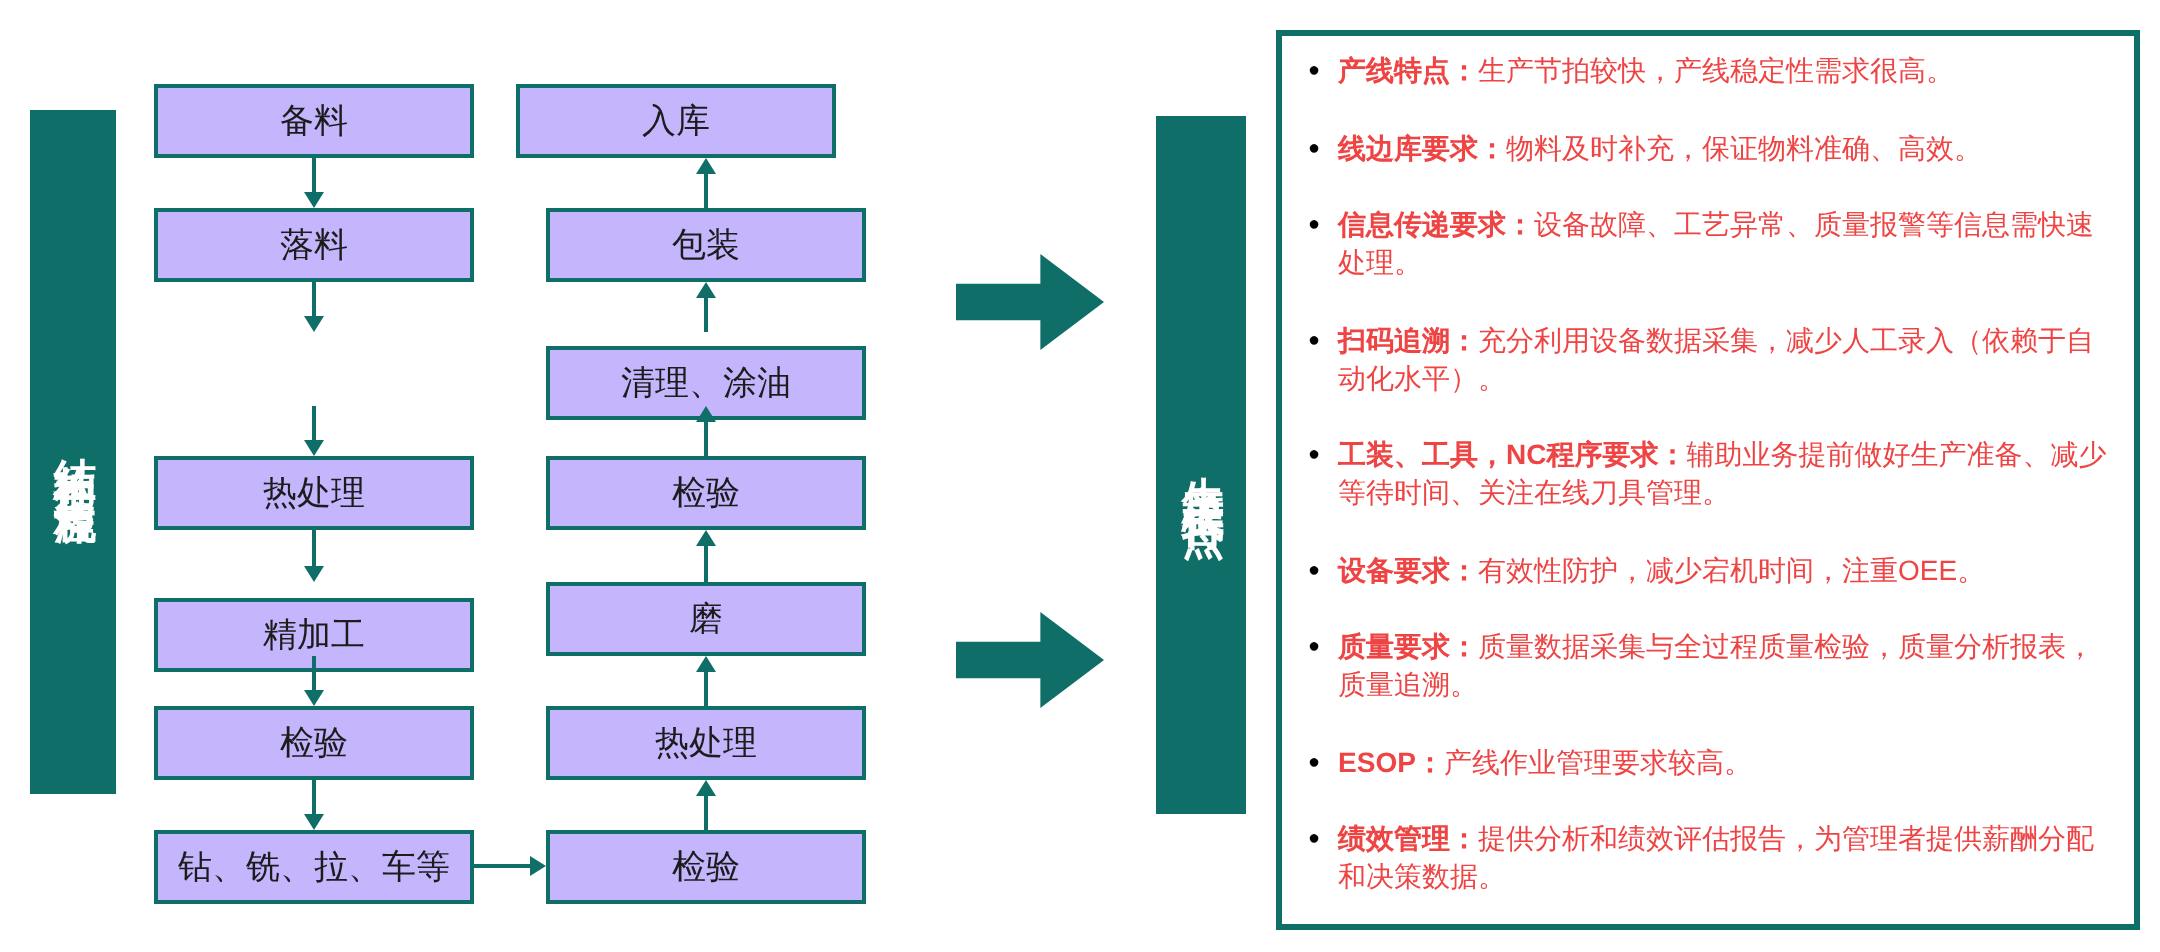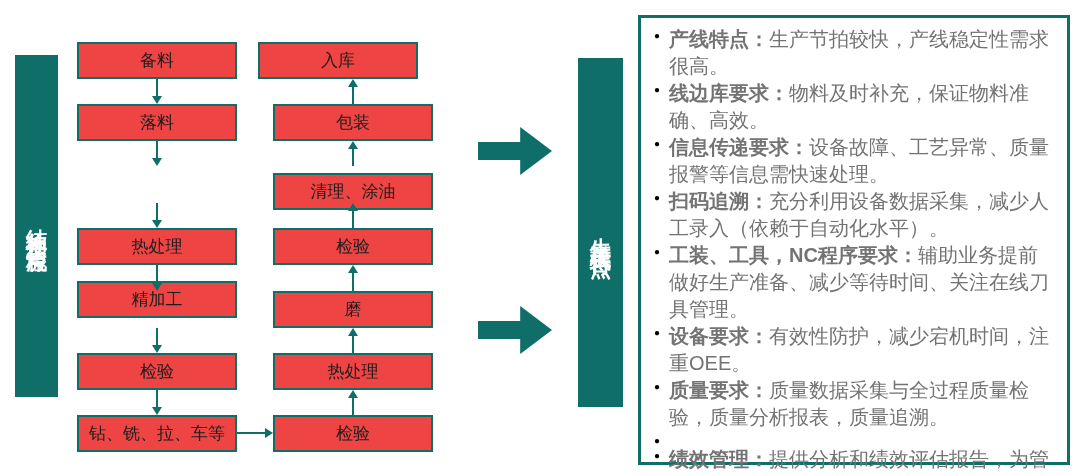--- a/index.html
+++ b/index.html
@@ -27,21 +27,21 @@
     letter-spacing: 4px;
   }
   .vbar.left  { left: 15px;  top: 55px; width: 43px; height: 342px; }
   .vbar.right { left: 578px; top: 58px; width: 45px; height: 349px; }
 
   
   .flow-box {
     position: absolute;
     width: 160px;
     height: 37px;
-    background: #ef4444;
+    background: #c4b5fd;
     border: 2px solid #0f6e67;
     box-sizing: border-box;
     display: flex;
     align-items: center;
     justify-content: center;
     font-size: 17px;
     color: #1c1c1c;
     white-space: nowrap;
   }
 
@@ -108,23 +108,23 @@
   }
   .bullet-item { display: flex; align-items: flex-start; }
   .bullet-dot {
     font-size: 10px;
     line-height: 1;
     margin: 5px 9px 0 3px;
     color: #000000;
     flex: 0 0 auto;
   }
   .bullet-text {
-    font-size: 20px;
+    font-size: 14px;
     line-height: 1.35;
-    color: #737373;
+    color: #ef4444;
   }
   .bullet-text b { font-weight: bold; }
 </style>
 </head>
 <body>
 
 <div class="canvas">
 
   <div class="vbar left">
     <span>结构件工艺流程</span>
@@ -132,21 +132,21 @@
 
   <div class="flow-box" style="left:77px; top:42px;">
       <span>备料</span>
     </div>
   <div class="flow-box" style="left:77px; top:104px;">
       <span>落料</span>
     </div>
   <div class="flow-box" style="left:77px; top:228px;">
       <span>热处理</span>
     </div>
-  <div class="flow-box" style="left:77px; top:281px;font-family:Liberation Mono, monospace;">
+  <div class="flow-box" style="left:77px; top:299px;font-family:Liberation Mono, monospace;">
       <span>精加工</span>
     </div>
   <div class="flow-box" style="left:77px; top:353px;">
       <span>检验</span>
     </div>
   <div class="flow-box" style="left:77px; top:415px;">
       <span>钻、铣、拉、车等</span>
     </div>
 
   <div class="vconn" style="left:151px; top:79px;  height:25px;">
@@ -257,20 +257,21 @@
     <div class="bullet-item">
         <span class="bullet-dot">●</span>
         <span class="bullet-text"><b>设备要求：</b><span>有效性防护，减少宕机时间，注重OEE。</span></span>
       </div>
     <div class="bullet-item">
         <span class="bullet-dot">●</span>
         <span class="bullet-text"><b>质量要求：</b><span>质量数据采集与全过程质量检验，质量分析报表，质量追溯。</span></span>
       </div>
     <div class="bullet-item">
         <span class="bullet-dot">●</span>
+        <span class="bullet-text"><b>ESOP：</b><span>产线作业管理要求较高。</span></span>
       </div>
     <div class="bullet-item">
         <span class="bullet-dot">●</span>
         <span class="bullet-text"><b>绩效管理：</b><span>提供分析和绩效评估报告，为管理者提供薪酬分配和决策数据。</span></span>
       </div>
   </div>
 
 </div>
 
 </body></html>

